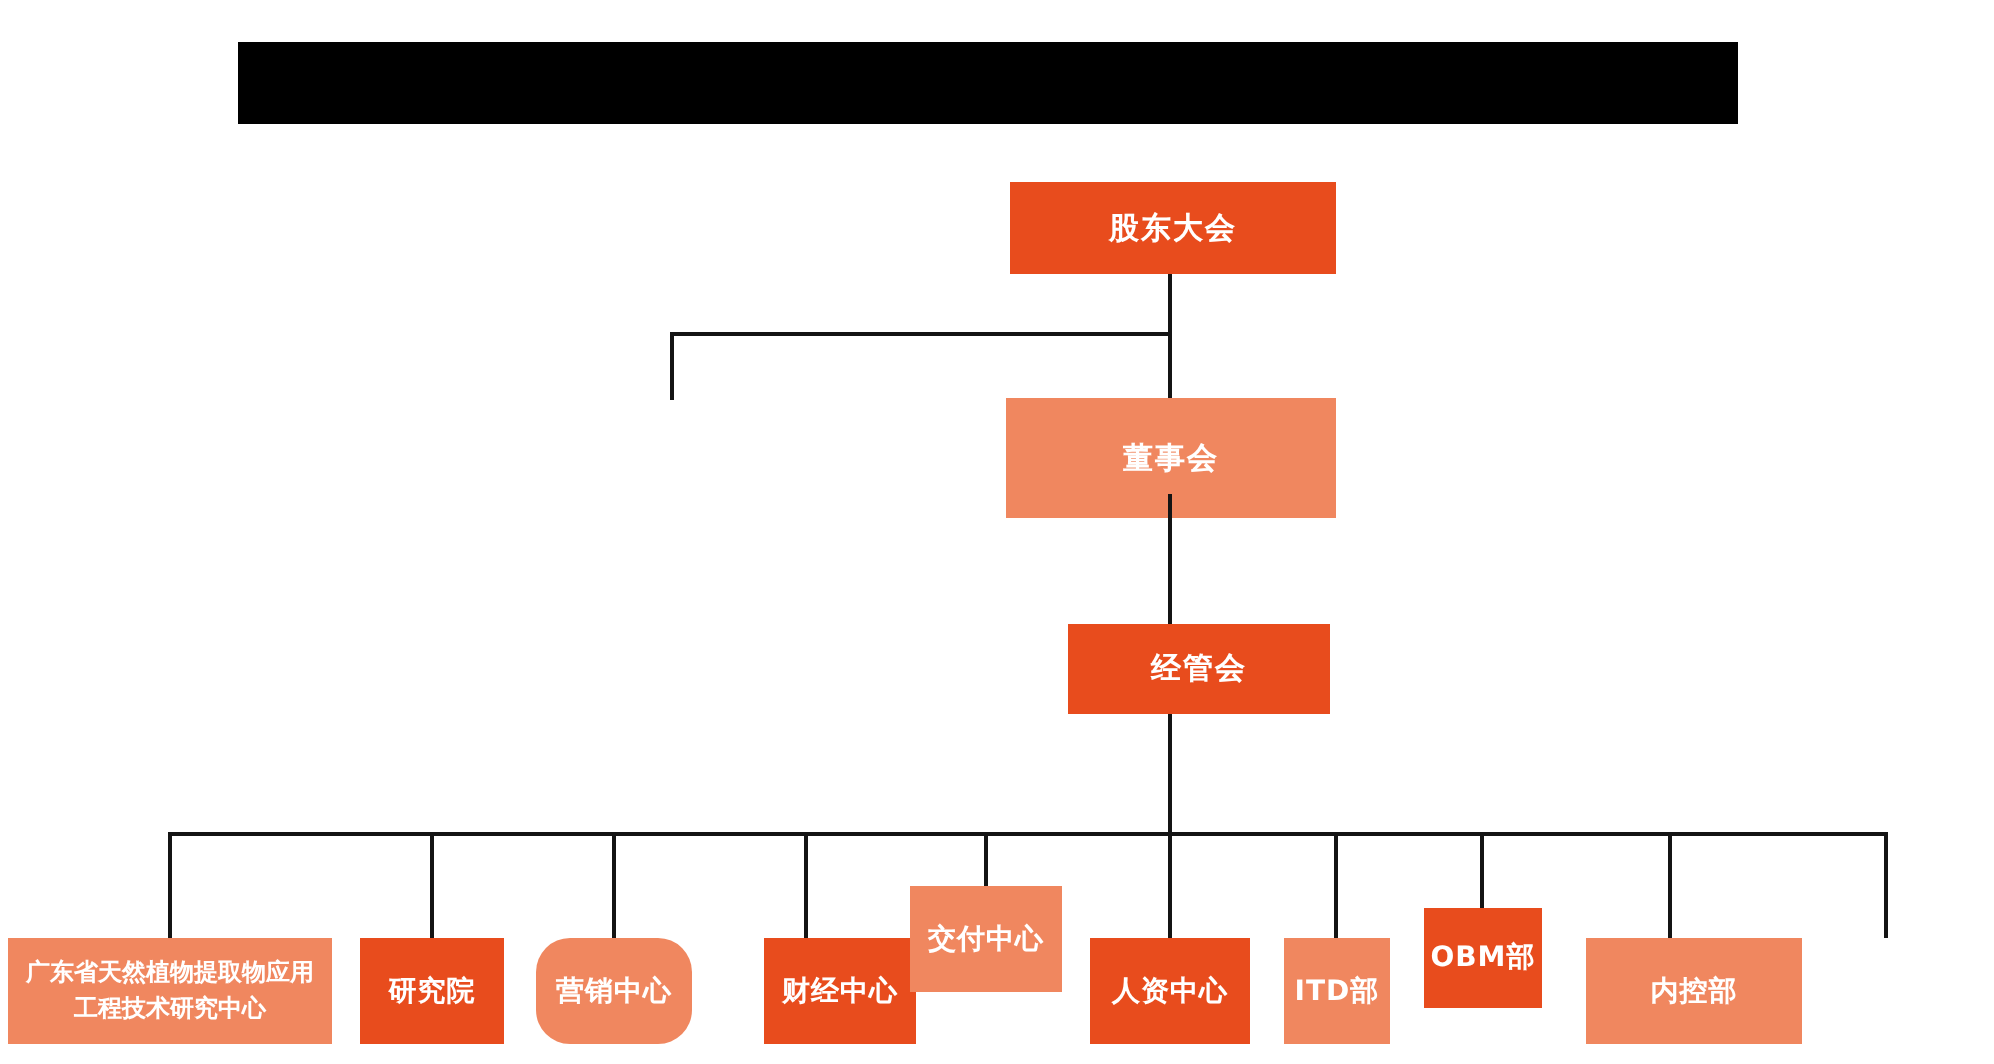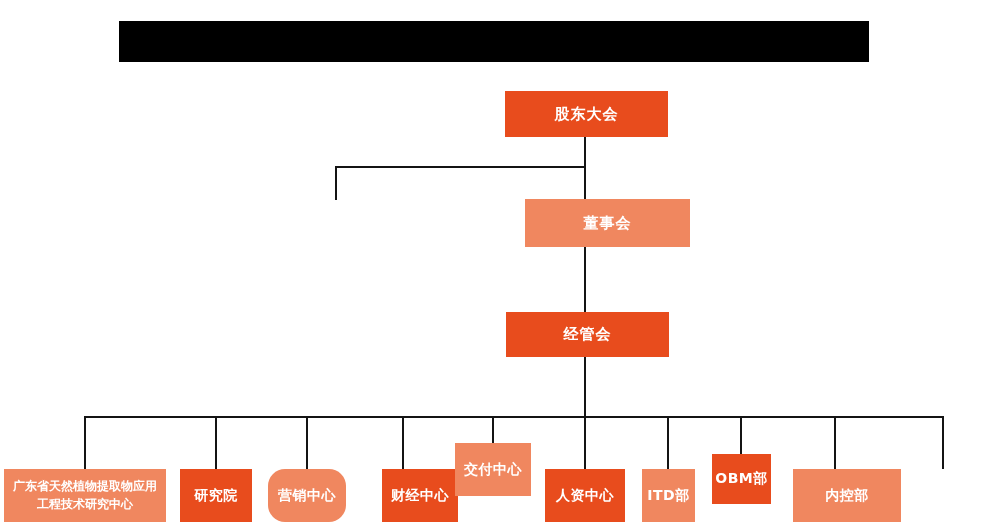--- a/index.html
+++ b/index.html
@@ -57,25 +57,25 @@
 <div id="canvas">
 
   <div class="redacted-bar"></div>
 
   <div class="node dark lvl" style="left:505px; top:91px; width:163px; height:46px;">股东大会</div>
 
   <div class="line vline" style="left:584px; top:137px; height:62px;"></div>
   <div class="line hline" style="left:335px; top:166px; width:251px;"></div>
   <div class="line vline" style="left:335px; top:166px; height:34px;"></div>
 
-  <div class="node light lvl" style="left:525px; top:199px; width:165px; height:48px;">董事会</div>
+  <div class="node light lvl" style="left:503px; top:199px; width:165px; height:60px;">董事会</div>
 
   <div class="line vline" style="left:584px; top:247px; height:65px;"></div>
 
-  <div class="node dark lvl" style="left:506px; top:312px; width:163px; height:45px;">经管会</div>
+  <div class="node dark lvl" style="left:534px; top:312px; width:131px; height:45px;">经管会</div>
 
   <div class="line vline" style="left:584px; top:357px; height:60px;"></div>
   <div class="line hline" style="left:84px; top:416px; width:860px;"></div>
 
   <div class="line vline" style="left:84px;  top:416px; height:53px;"></div>
   <div class="line vline" style="left:215px; top:416px; height:53px;"></div>
   <div class="line vline" style="left:306px; top:416px; height:53px;"></div>
   <div class="line vline" style="left:402px; top:416px; height:53px;"></div>
   <div class="line vline" style="left:492px; top:416px; height:53px;"></div>
   <div class="line vline" style="left:584px; top:416px; height:53px;"></div>

